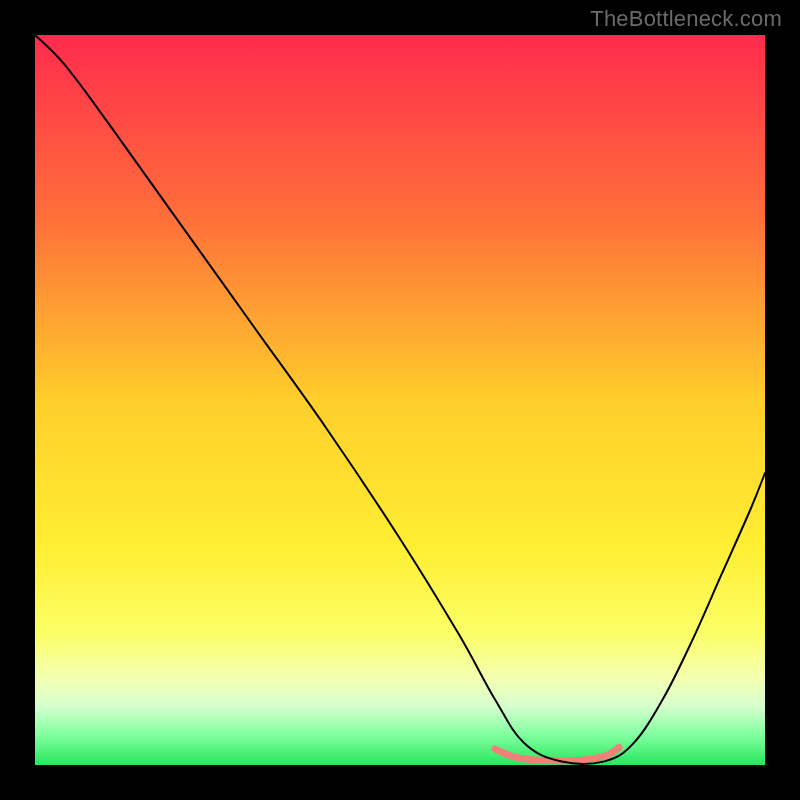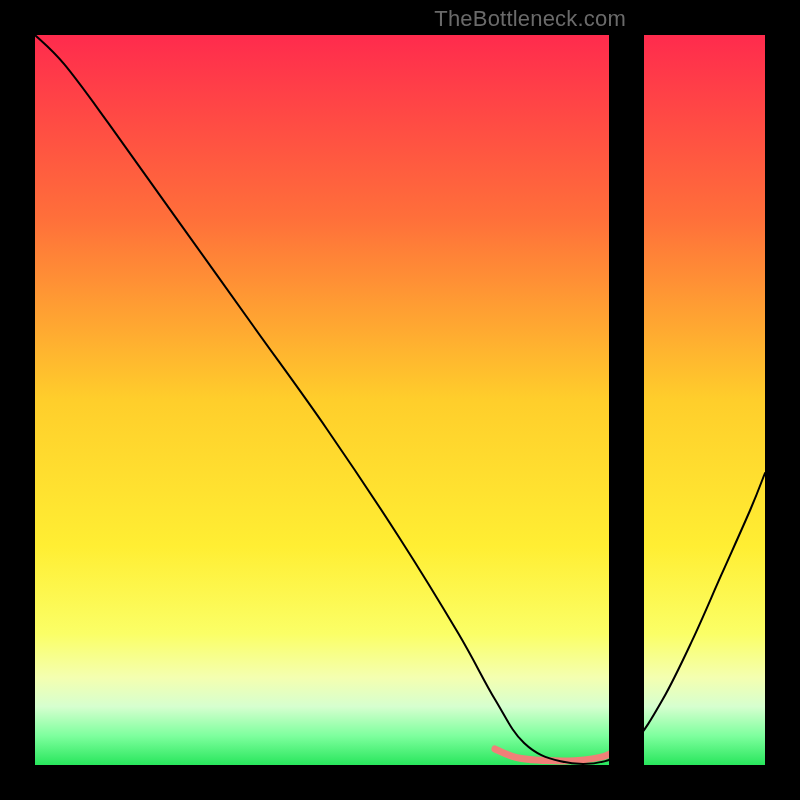--- a/index.html
+++ b/index.html
@@ -5,21 +5,21 @@
   * { margin: 0; padding: 0; box-sizing: border-box; }
   html, body {
     width: 800px;
     height: 800px;
     background: #000;
     overflow: hidden;
     font-family: Arial, Helvetica, sans-serif;
   }
   .frame {
     position: relative;
-    width: 644px;
+    width: 800px;
     height: 800px;
     background: #ffffff;
   }
   .watermark {
     position: absolute;
     top: 6px;
     right: 18px;
     color: #6a6a6a;
     font-size: 22px;
     font-weight: 500;

